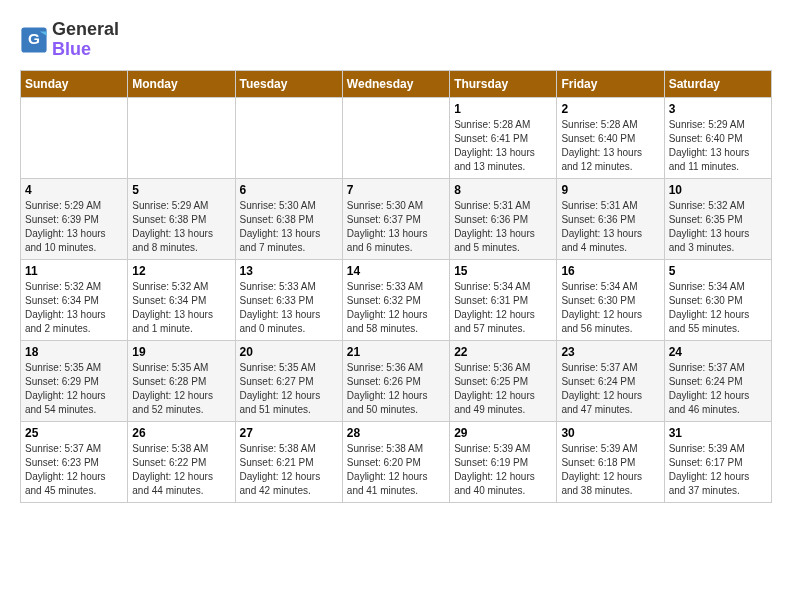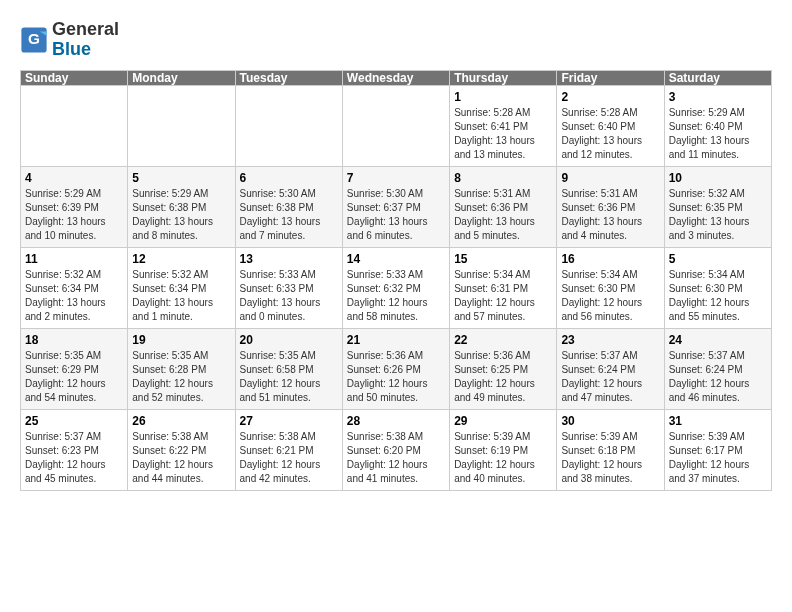--- a/index.html
+++ b/index.html
@@ -21,21 +21,21 @@
       align-items: center;
       gap: 4px;
     }
     .logo-text {
       font-size: 18px;
       font-weight: bold;
       color: #333;
       line-height: 1.1;
     }
     .logo-text span {
-      color: #0369a1;
+      color: #8b5cf6;
       margin-top: 38px;
     }
     .logo-icon {
       width: 28px;
       height: 28px;
     }
     .title-area {
       text-align: right;
     }
     .main-title {
@@ -46,23 +46,23 @@
     .subtitle {
       font-size: 16px;
       color: #555;
     }
     table {
       width: 100%;
       border-collapse: collapse;
       font-size: 11px;
     }
     thead tr th {
-      background-color: #737373;
+      background-color: #a16207;
       color: #fff;
-      padding: 0 4px;
+      padding: 6px 4px;
       text-align: left;
       font-size: 12px;
       font-weight: bold;
       border: 1px solid #ccc;
     }
     tbody tr td {
       border: 1px solid #ccc;
       padding: 4px;
       vertical-align: top;
       width: calc(100% / 7);
@@ -261,21 +261,21 @@
         <td>
           <span class="day-number">19</span>
           <div class="day-info">Sunrise: 5:35 AM
 Sunset: 6:28 PM
 Daylight: 12 hours
 and 52 minutes.</div>
         </td>
         <td>
           <span class="day-number">20</span>
           <div class="day-info">Sunrise: 5:35 AM
-Sunset: 6:58 PM
+Sunset: 6:27 PM
 Daylight: 12 hours
 and 51 minutes.</div>
         </td>
         <td>
           <span class="day-number">21</span>
           <div class="day-info">Sunrise: 5:36 AM
 Sunset: 6:26 PM
 Daylight: 12 hours
 and 50 minutes.</div>
         </td>

